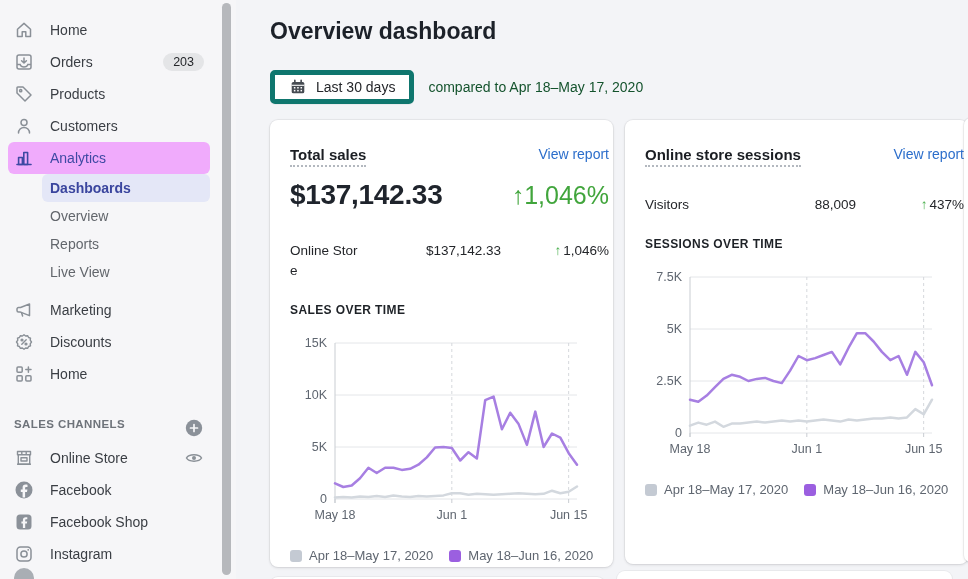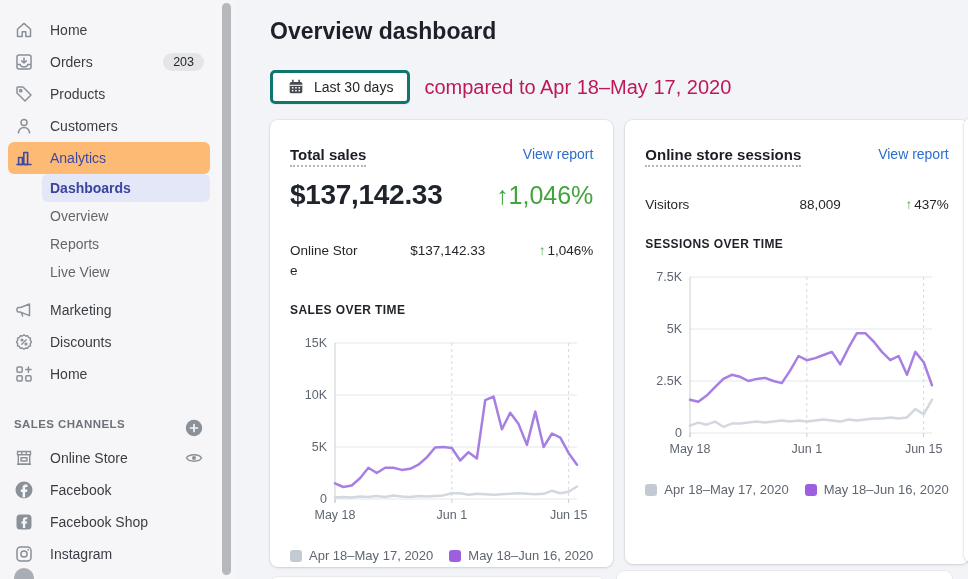--- a/index.html
+++ b/index.html
@@ -10,49 +10,49 @@
   }
   
   .sidebar {
     position:absolute; left:0; top:0; width:236px; height:579px;
     background:#f6f6f8; padding:14px 26px 0 8px;
   }
   .nav-item { display:flex; align-items:center; height:32px; padding:0 6px; border-radius:6px; cursor:pointer; }
   .nav-icon { width:20px; height:20px; margin-right:16px; flex:none; display:flex; align-items:center; justify-content:center; }
   .nav-icon svg { width:20px; height:20px; display:block; }
   .nav-label { font-size:14px; font-weight:500; color:#3a3e44; white-space:nowrap; }
-  .nav-item.active { background:#fdba74; }
+  .nav-item.active { background:#f0abfc; }
   .nav-item.active .nav-label { color:#3e49a3; }
   .nav-badge { margin-left:auto; background:#e4e5e7; border-radius:10px; padding:2px 10px; font-size:12.5px; color:#24262a; }
   .nav-trailing { margin-left:auto; width:20px; height:20px; display:flex; }
   .nav-sub { height:28px; margin-left:34px; border-radius:6px; padding:0 8px; display:flex; align-items:center; cursor:pointer; }
   .nav-sub .nav-label { font-weight:400; color:#62666c; }
   .nav-sub.selected { background:#e4e7f7; }
   .nav-sub.selected .nav-label { color:#3a459e; font-weight:700; }
   .nav-gap { height:8px; }
   .channels-header { margin-top:28px; height:24px; display:flex; align-items:flex-start; padding:0 6px; }
   .channels-header .hdr-label { font-size:11.5px; font-weight:700; color:#6e737a; letter-spacing:.4px; }
   .plus-btn { margin-left:auto; width:20px; height:20px; cursor:pointer; display:flex; }
   .partial-icon { position:absolute; left:14px; top:568px; width:20px; height:20px; border-radius:50%; background:#a9aeb4; }
   .scroll-thumb { position:absolute; left:222px; top:3px; width:9px; height:572px; border-radius:5px; background:#b6b8bc; }
   
   main { position:absolute; left:236px; top:0; width:732px; height:579px; padding:16px 0 0 34px; }
   h1 { margin:0; font-size:23px; font-weight:700; color:#1c2129; line-height:30px; }
   .controls { margin-top:24px; display:flex; align-items:center; gap:14px; }
   .date-btn {
     display:flex; align-items:center; gap:9px; height:34px; padding:0 14px;
-    background:#fff; border:3px solid #0f766e; border-radius:5px;
+    background:#fff; border:5px solid #0f766e; border-radius:5px;
     font-family:inherit; font-size:14px; font-weight:500; color:#24262a; cursor:pointer;
     box-shadow:0 1px 0 rgba(0,0,0,.04);
   }
   .date-btn svg { width:18px; height:18px; display:block; }
-  .compare { font-size:20px; color:#be185d; }
+  .compare { font-size:14px; color:#14532d; }
   .cards { margin-top:16px; display:flex; gap:12px; align-items:flex-start; }
   .card {
-    width:402px; background:#fff; border-radius:8px; padding:26px 20px 0 20px;
+    width:402px; background:#fff; border-radius:8px; padding:26px 4px 0 20px;
     box-shadow:0 0 0 1px rgba(30,35,44,.05), 0 1px 3px rgba(30,35,44,.12);
   }
   .card-1 { height:447px; }
   .card-2 { height:444px; }
   .card-head { display:flex; justify-content:space-between; align-items:flex-start; }
   .card-title { font-size:15px; font-weight:700; color:#1b1e23; border-bottom:2px dotted #b3b8bf; padding-bottom:2px; cursor:help; }
   .view-report { font-size:14px; color:#2c6ecb; text-decoration:none; cursor:pointer; }
   .metric { margin-top:12px; height:34px; display:flex; justify-content:space-between; align-items:baseline; }
   .metric-value { font-size:28px; font-weight:700; color:#1f242c; letter-spacing:-.3px; }
   .metric-delta { font-size:25px; color:#41a53c; }

